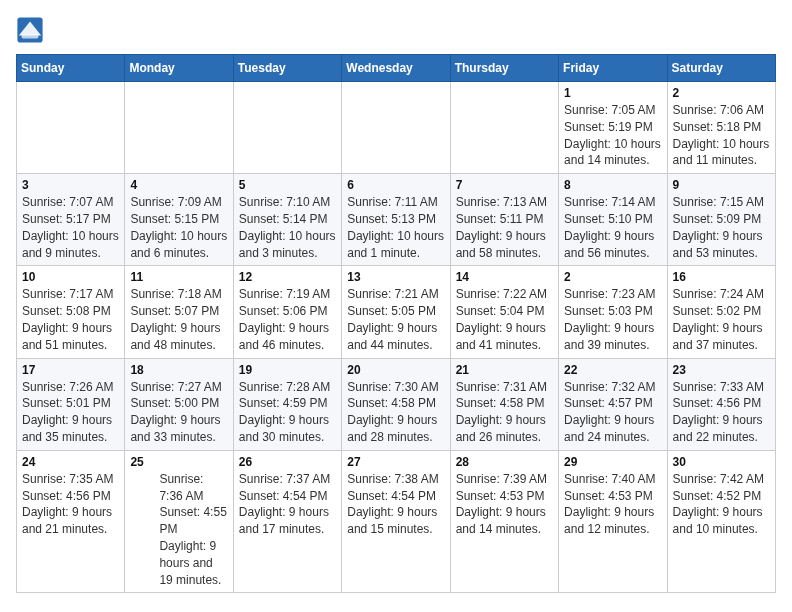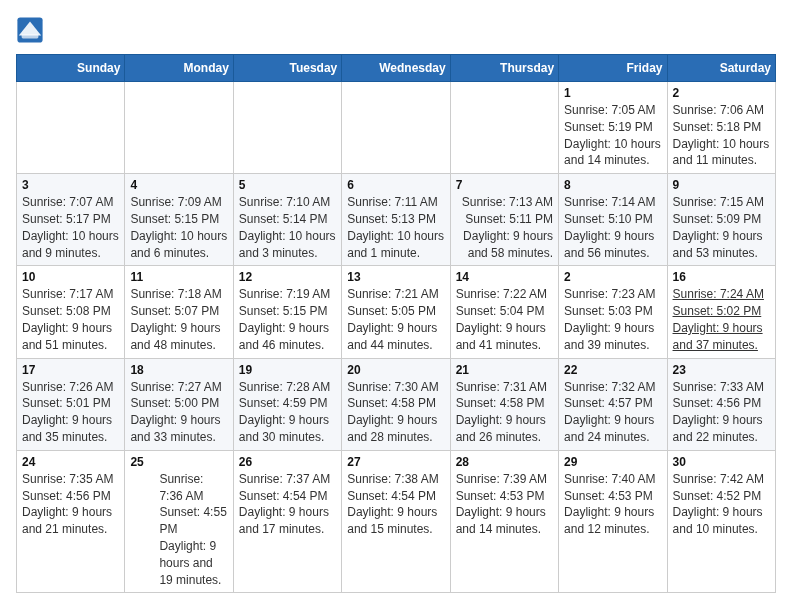--- a/index.html
+++ b/index.html
@@ -48,21 +48,21 @@
     }
     .calendar {
       width: 100%;
       border-collapse: collapse;
       font-size: 11px;
     }
     .calendar thead tr th {
       background-color: #2a6db5;
       color: #fff;
       padding: 6px 4px;
-      text-align: right;
+      text-align: left;
       font-size: 12px;
       font-weight: bold;
       border: 1px solid #1a5a9a;
     }
     .calendar tbody tr td {
       border: 1px solid #ccc;
       vertical-align: top;
       padding: 4px 5px;
       width: 108px;
       min-height: 80px;
@@ -159,21 +159,21 @@
 Daylight: 10 hours and 3 minutes.</div>
         </td>
         <td>
           <div class="day-number">6</div>
           <div class="day-info" style="white-space: pre-line;">Sunrise: 7:11 AM
 Sunset: 5:13 PM
 Daylight: 10 hours and 1 minute.</div>
         </td>
         <td>
           <div class="day-number">7</div>
-          <div class="day-info" style="white-space: pre-line; text-align: right;">Sunrise: 7:13 AM
+          <div class="day-info" style="white-space: pre-line;">Sunrise: 7:13 AM
 Sunset: 5:11 PM
 Daylight: 9 hours and 58 minutes.</div>
         </td>
         <td>
           <div class="day-number">8</div>
           <div class="day-info" style="white-space: pre-line;">Sunrise: 7:14 AM
 Sunset: 5:10 PM
 Daylight: 9 hours and 56 minutes.</div>
         </td>
         <td>
@@ -192,21 +192,21 @@
         </td>
         <td>
           <div class="day-number">11</div>
           <div class="day-info" style="white-space: pre-line;">Sunrise: 7:18 AM
 Sunset: 5:07 PM
 Daylight: 9 hours and 48 minutes.</div>
         </td>
         <td>
           <div class="day-number">12</div>
           <div class="day-info" style="white-space: pre-line;">Sunrise: 7:19 AM
-Sunset: 5:15 PM
+Sunset: 5:06 PM
 Daylight: 9 hours and 46 minutes.</div>
         </td>
         <td>
           <div class="day-number">13</div>
           <div class="day-info" style="white-space: pre-line;">Sunrise: 7:21 AM
 Sunset: 5:05 PM
 Daylight: 9 hours and 44 minutes.</div>
         </td>
         <td>
           <div class="day-number">14</div>
@@ -215,21 +215,21 @@
 Daylight: 9 hours and 41 minutes.</div>
         </td>
         <td>
           <div class="day-number">2</div>
           <div class="day-info" style="white-space: pre-line;">Sunrise: 7:23 AM
 Sunset: 5:03 PM
 Daylight: 9 hours and 39 minutes.</div>
         </td>
         <td>
           <div class="day-number">16</div>
-          <div class="day-info" style="white-space: pre-line; text-decoration: underline;">Sunrise: 7:24 AM
+          <div class="day-info" style="white-space: pre-line;">Sunrise: 7:24 AM
 Sunset: 5:02 PM
 Daylight: 9 hours and 37 minutes.</div>
         </td>
       </tr>
       <tr>
         <td>
           <div class="day-number">17</div>
           <div class="day-info" style="white-space: pre-line;">Sunrise: 7:26 AM
 Sunset: 5:01 PM
 Daylight: 9 hours and 35 minutes.</div>

